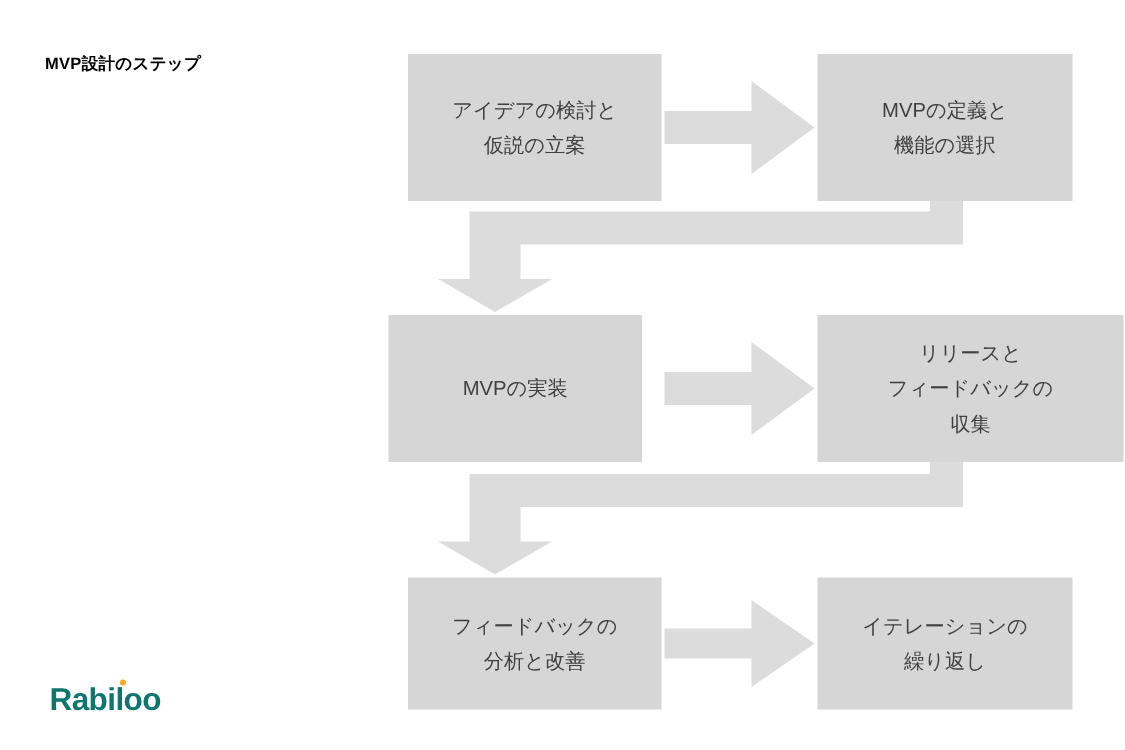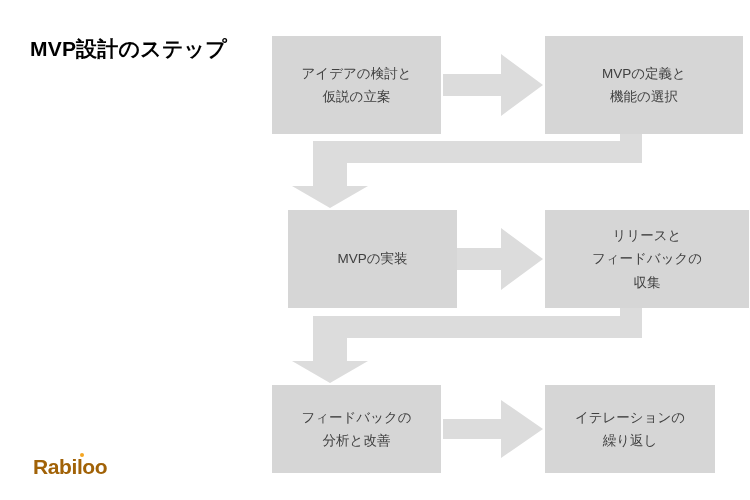--- a/index.html
+++ b/index.html
@@ -18,21 +18,21 @@
     width: 750px;
     height: 500px;
     background: #FFFFFF;
   }
 
   
   #slide-title {
     position: absolute;
     left: 30px;
     top: 35px;
-    font-size: 21px;
+    font-size: 11px;
     font-weight: bold;
     color: #000000;
     letter-spacing: 0.2px;
     white-space: nowrap;
   }
 
   
   #diagram {
     position: absolute;
     left: 0;
@@ -58,34 +58,34 @@
     justify-content: center;
     text-align: center;
     color: #404040;
     font-size: 13.5px;
     line-height: 1.72;
     padding: 4px 24px;
     white-space: pre-line;
     z-index: 3;
   }
   .node-1 { left: 272px; top: 36px;  width: 169px; height: 98px; }
-  .node-2 { left: 545px; top: 36px;  width: 198px; height: 98px; }
-  .node-3 { left: 288px; top: 210px; width: 169px; height: 98px; }
+  .node-2 { left: 545px; top: 36px;  width: 170px; height: 98px; }
+  .node-3 { left: 259px; top: 210px; width: 169px; height: 98px; }
   .node-4 { left: 545px; top: 210px; width: 204px; height: 98px; }
   .node-5 { left: 272px; top: 385px; width: 169px; height: 88px; }
   .node-6 { left: 545px; top: 385px; width: 170px; height: 88px; }
 
   
   #logo {
     position: absolute;
     left: 33px;
     top: 456px;
     font-size: 21px;
     font-weight: bold;
-    color: #a16207;
+    color: #0f766e;
     letter-spacing: -0.4px;
     line-height: 1;
   }
   #logo .logo-text { position: relative; }
   #logo .logo-dot {
     position: absolute;
     width: 4.6px;
     height: 4.6px;
     border-radius: 50%;
     background: #F5A623;

